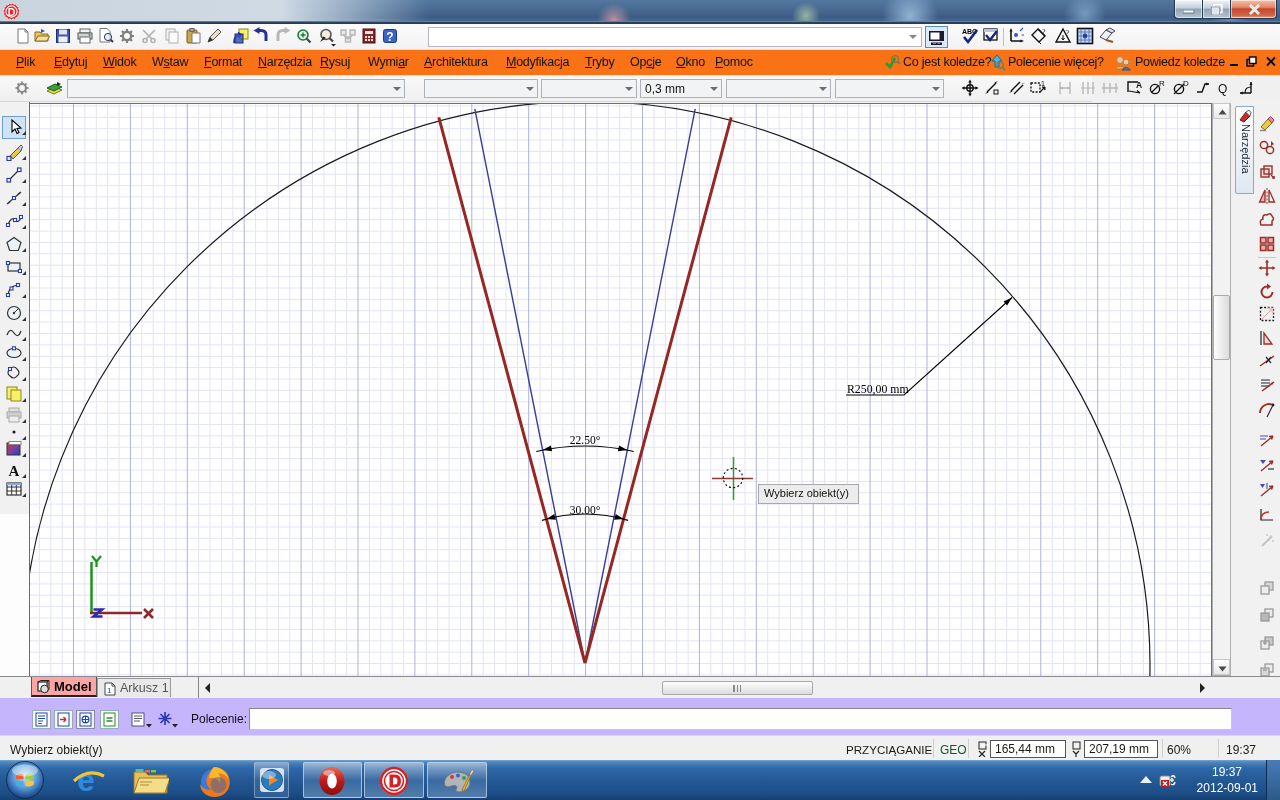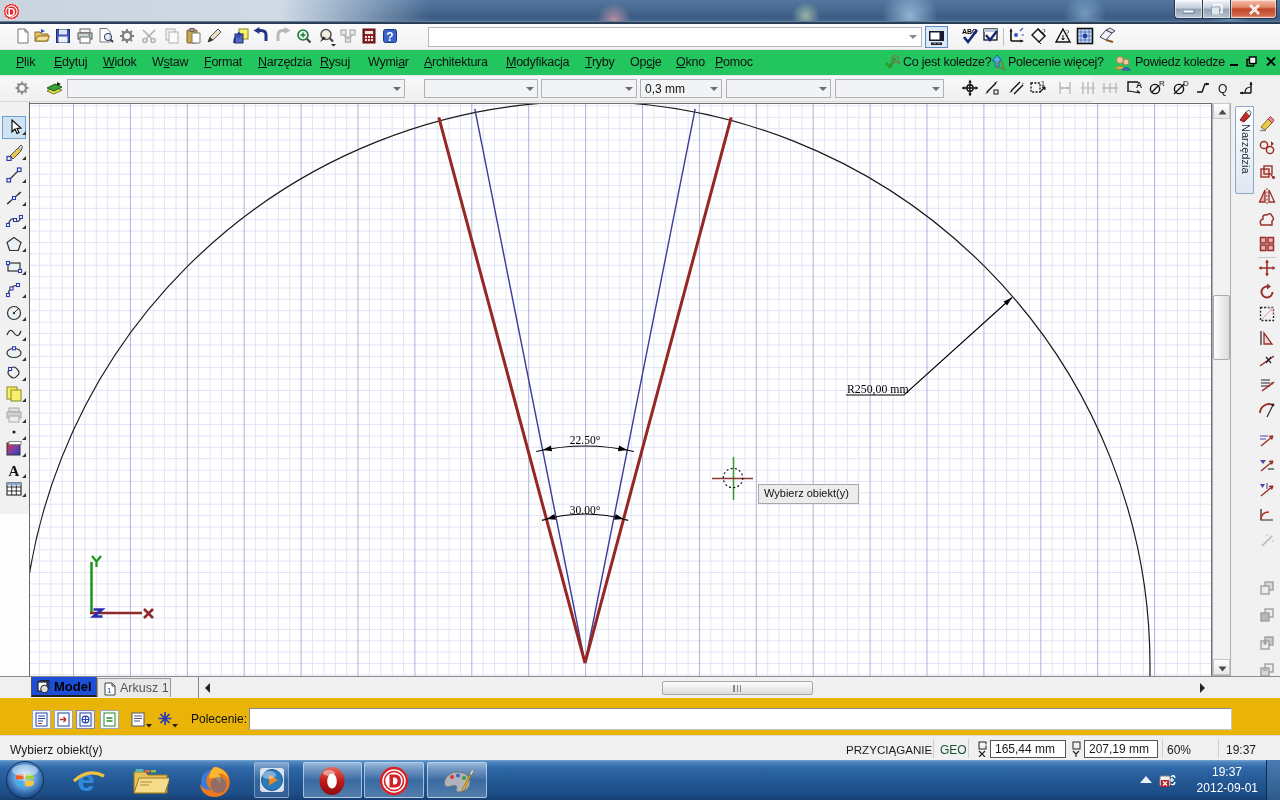--- a/index.html
+++ b/index.html
@@ -24,21 +24,21 @@
 
 #winbtns{left:1174px;top:0;width:104px;height:19px;display:flex;}
 .wb{height:19px;border:1px solid #24384f;border-top:none;background:linear-gradient(180deg,#f2f6fa 0%,#c2cdd9 45%,#93a2b2 50%,#b6c3d1 100%);box-shadow:inset 0 0 0 1px rgba(255,255,255,.55);position:relative;}
 #wb-min{width:28px;border-bottom-left-radius:4px;border-right:none;}
 #wb-max{width:28px;border-right:none;}
 #wb-close{width:47px;border-bottom-right-radius:4px;background:linear-gradient(180deg,#f5c0ac 0%,#e28868 40%,#c4472a 50%,#d0654a 85%,#e8a38e 100%);}
 
 
 #toolbar1{left:0;top:24px;width:1280px;height:26px;background:linear-gradient(180deg,#fbfbfb,#f2f2f2);border-bottom:1px solid #e0e0e0;}
 
-#menubar{left:0;top:50px;width:1280px;height:26px;background:#22c55e;border-bottom:1px solid #e6e6e6;font-size:12.5px;letter-spacing:-0.25px;color:#111;}
+#menubar{left:0;top:50px;width:1280px;height:26px;background:#f97316;border-bottom:1px solid #e6e6e6;font-size:12.5px;letter-spacing:-0.25px;color:#111;}
 .mi{position:absolute;top:5px;}
 
 #toolbar2{left:0;top:76px;width:1092px;height:26px;background:linear-gradient(180deg,#f8f8f8,#f0f0f0);border-bottom:1px solid #d8d8d8;}
 .combo{position:absolute;top:3px;height:19px;background:#f2f3f4;border:1px solid #aeb2b8;}
 .combo .arr{position:absolute;right:3px;top:7px;width:0;height:0;border-left:4px solid transparent;border-right:4px solid transparent;border-top:4px solid #6a6e74;}
 .grip{position:absolute;width:3px;background-image:radial-gradient(circle 1px at 1px 1px,#9a9a9a 55%,transparent 60%);background-size:3px 4px;}
 
 
 #leftrail{left:0;top:102px;width:30px;height:412px;background:#f1f1f1;border-right:1px solid #6a6a6a;}
 #leftrail2{left:0;top:514px;width:30px;height:162px;background:#fdfdfd;border-right:1px solid #6a6a6a;}
@@ -47,21 +47,21 @@
 .sbtn{position:absolute;left:0px;width:17px;height:16px;background:linear-gradient(180deg,#fdfdfd,#e8e8e8);border:1px solid #c8c8c8;}
 #vthumb{position:absolute;left:0px;top:192px;width:17px;height:65px;background:linear-gradient(90deg,#fdfdfd,#dcdcdc);border:1px solid #ababab;border-radius:2px;}
 
 
 #canvas{left:30px;top:103px;width:1182px;height:573px;border-right:1px solid #707070;background-color:#ffffff;
  border-top:1px solid #707070;overflow:hidden;}
 #tooltip{position:absolute;left:728px;top:380px;width:101px;height:20px;background:#ececec;border:1px solid #a8a8a8;font-size:11px;color:#101010;line-height:17px;padding-left:5px;}
 
 
 #tabsrow{left:0;top:676px;width:1280px;height:22px;background:#f0f0f0;border-top:1px solid #8a8a8a;}
-#cmdrow{left:0;top:698px;width:1280px;height:37px;background:#eab308;}
+#cmdrow{left:0;top:698px;width:1280px;height:37px;background:#c4b5fd;}
 #statusbar{left:0;top:735px;width:1280px;height:25px;background:#f0f0f0;border-top:1px solid #dadada;font-size:12px;color:#1a1a1a;}
 #taskbar{left:0;top:760px;width:1280px;height:40px;
  background:linear-gradient(180deg,#77a7d4 0,#4f86bf 2px,#2f68a8 8px,#245995 20px,#1d4d86 34px,#163f72 40px);}
 .tbtn{position:absolute;top:2px;height:36px;border:1px solid rgba(210,230,248,.65);border-radius:2px;background:linear-gradient(180deg,rgba(255,255,255,.45),rgba(255,255,255,.15) 45%,rgba(120,160,205,.25) 50%,rgba(190,220,245,.35));}
 </style>
 </head>
 <body>
 <div id="page">
   <div class="abs" id="titlebar"></div>
   <div class="abs" id="titlefade"></div>
@@ -638,21 +638,21 @@
         <rect x="3" y="7" width="8" height="8" fill="#ececec" stroke="#9a9a9a" stroke-width="1.3"></rect>
         <path d="M5 9 H9 M7 7 V11" stroke="#888"></path>
       </svg>
     <svg class="abs" style="left:25px;top:559px" width="18" height="18">
         <rect x="7" y="3" width="8" height="8" fill="#ececec" stroke="#9a9a9a" stroke-width="1.3"></rect>
         <rect x="3" y="7" width="8" height="8" fill="#d8d8d8" stroke="#9a9a9a" stroke-width="1.3"></rect>
         <path d="M5 9 H9" stroke="#888"></path>
       </svg>
   </div>
   <div class="abs" id="tabsrow">
-    <div class="abs" style="left:31px;top:0;width:66px;height:20px;background:#1d4ed8;border:1px solid #555;border-top:none;border-bottom:2px solid #222;font-size:13px;font-weight:bold;color:#000;padding:2px 0 0 22px">Model
+    <div class="abs" style="left:31px;top:0;width:66px;height:20px;background:#fca5a5;border:1px solid #555;border-top:none;border-bottom:2px solid #222;font-size:13px;font-weight:bold;color:#000;padding:2px 0 0 22px">Model
       <svg class="abs" style="left:4px;top:3px" width="15" height="14">
           <rect x="2" y="2" width="9" height="9" fill="#fff" stroke="#222" stroke-width="1.2"></rect>
           <path d="M2 2 L5 0.5 L13 0.5 L11 2 M11 11 L13 9.5 L13 0.5" fill="none" stroke="#222"></path>
           <circle cx="8.5" cy="9" r="3.8" fill="#ddd" stroke="#222"></circle>
         </svg>
     </div>
     <div class="abs" style="left:97px;top:1px;width:74px;height:19px;background:#e9e9e9;border:1px solid #9a9a9a;border-bottom:none;font-size:12.5px;color:#555;padding:2px 0 0 22px">Arkusz 1
       <svg class="abs" style="left:6px;top:3px" width="12" height="14">
           <path d="M1 1 H8 L11 4 V13 H1 Z" fill="#fff" stroke="#444"></path>
           <path d="M8 1 V4 H11" fill="none" stroke="#444"></path>

